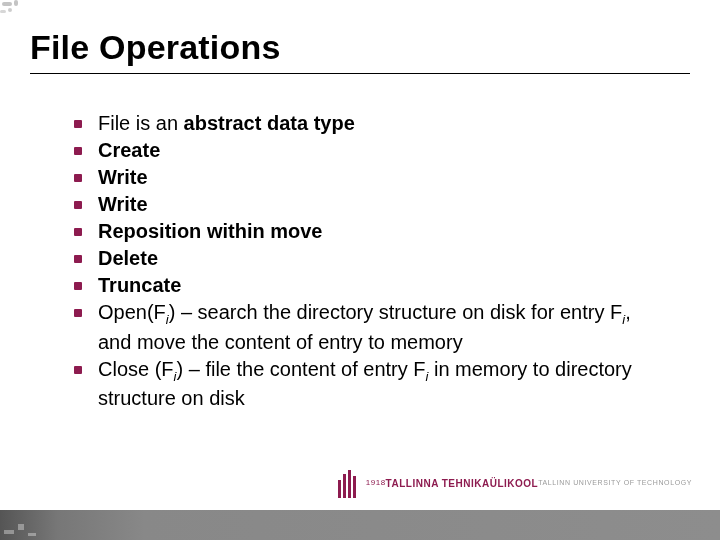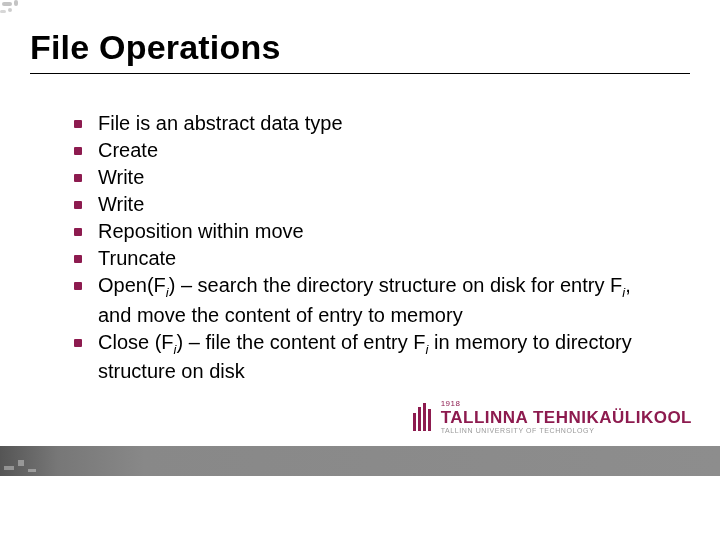--- a/index.html
+++ b/index.html
@@ -8,21 +8,21 @@
     width: 720px;
     height: 540px;
     font-family: Arial, Helvetica, sans-serif;
     background: #ffffff;
     color: #000;
     overflow: hidden;
     position: relative;
   }
   .slide {
     width: 720px;
-    height: 476px;
+    height: 540px;
     position: relative;
     box-sizing: border-box;
   }
   .decor-top {
     position: absolute;
     top: 0;
     left: 0;
     width: 30px;
     height: 30px;
   }
@@ -72,21 +72,21 @@
   ul.bullets > li::before {
     content: "";
     position: absolute;
     left: 4px;
     top: 0.52em;
     width: 8px;
     height: 8px;
     background: #8d1b4f;
     border-radius: 1px;
   }
-  .b { font-weight: normal; margin-top: 32px; }
+  .b { font-weight: bold; margin-top: 32px; }
   .i { }
   .sub { font-size: 0.65em; vertical-align: sub; font-style: italic; }
   .logo {
     position: absolute;
     right: 28px;
     bottom: 42px;
     display: flex;
     align-items: center;
     gap: 10px;
   }
@@ -99,30 +99,30 @@
   .logo-mark .bar {
     width: 3px;
     background: #8d1b4f;
   }
   .logo-mark .b1 { height: 18px; }
   .logo-mark .b2 { height: 24px; }
   .logo-mark .b3 { height: 28px; }
   .logo-mark .b4 { height: 22px; }
   .logo-text {
     display: flex;
-    flex-direction: column;
+    flex-direction: row;
     line-height: 1.05;
   }
   .logo-year {
     font-size: 8px;
     color: #8d1b4f;
     letter-spacing: 0.5px;
   }
   .logo-name {
-    font-size: 17px;
+    font-size: 10px;
     font-weight: bold;
     color: #8d1b4f;
     letter-spacing: 0.5px;
   }
   .logo-sub {
     font-size: 7px;
     color: #9a9a9a;
     letter-spacing: 0.6px;
   }
   .footer-band {
@@ -165,20 +165,21 @@
 
   <div class="content">
     <ul class="bullets">
       <li>
         <span>File is an </span><span class="b">abstract data type</span>
       </li>
       <li><span class="b">Create</span></li>
       <li><span class="b">Write</span></li>
       <li><span class="b">Write</span></li>
       <li><span class="b">Reposition within move</span></li>
+      <li><span class="b">Delete</span></li>
       <li><span class="b">Truncate</span></li>
       <li>
         <span class="i">Open(F</span><span class="sub">i</span><span class="i">)</span><span> – search the directory structure on disk for entry </span><span class="i">F</span><span class="sub">i</span><span>, and move the content of entry to memory</span>
       </li>
       <li>
         <span class="i">Close (F</span><span class="sub">i</span><span class="i">)</span><span> – file the content of entry </span><span class="i">F</span><span class="sub">i</span><span> in memory to directory structure on disk</span>
       </li>
     </ul>
   </div>
 

